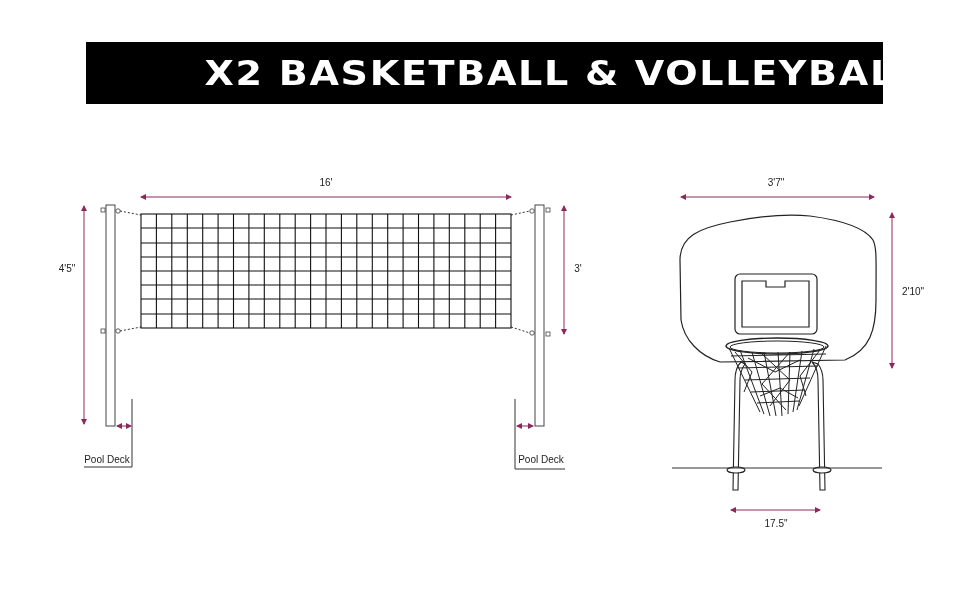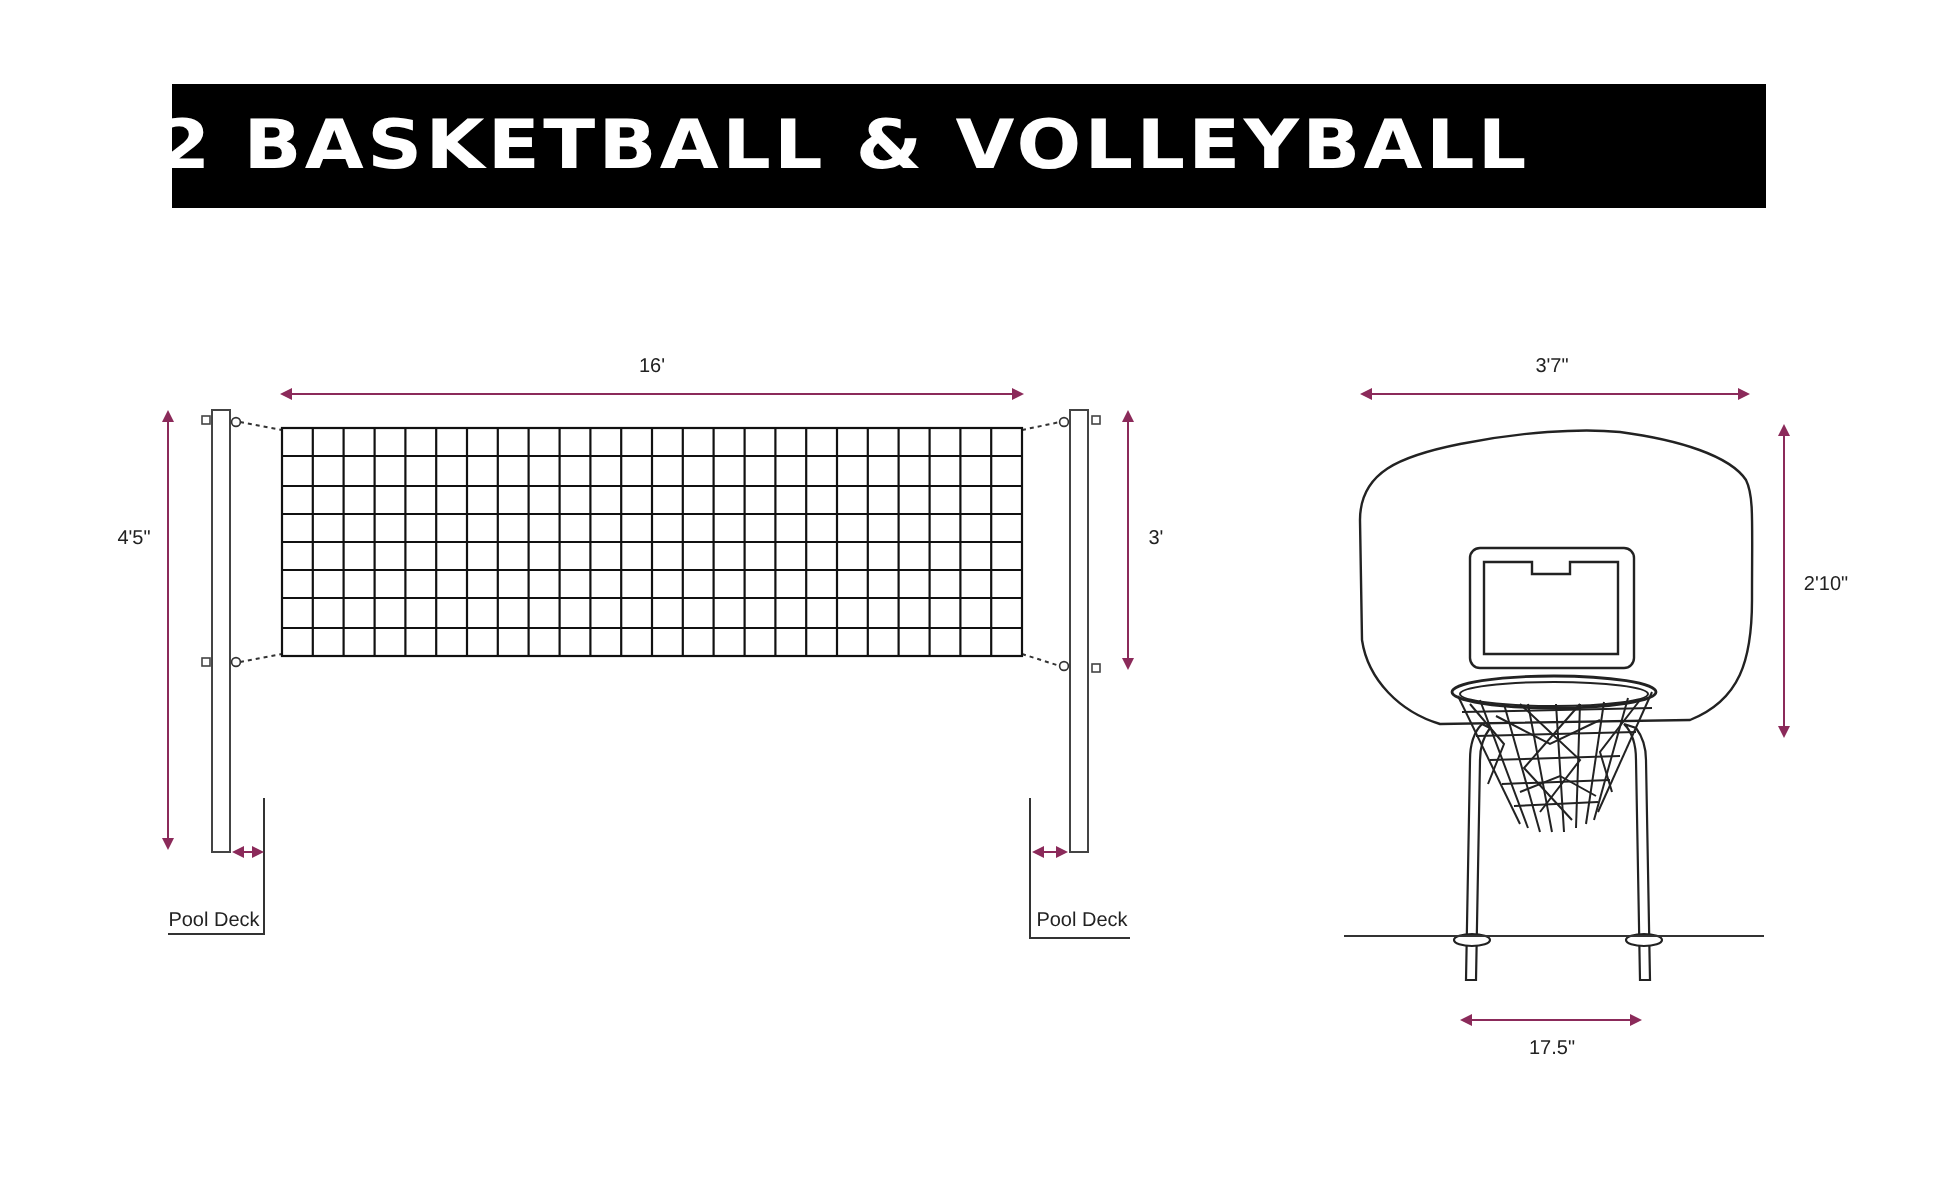--- a/index.html
+++ b/index.html
@@ -1,17 +1,17 @@
 <!DOCTYPE html>
 <html><head>
 <meta charset="utf-8">
 <style>
   html,body{margin:0;padding:0;background:#ffffff;}
   body{width:970px;height:600px;position:relative;overflow:hidden;font-family:"Liberation Sans",sans-serif;}
-  .banner{position:absolute;left:86px;top:42px;width:797px;height:62px;background:#000;display:flex;align-items:center;justify-content:flex-start;}
+  .banner{position:absolute;left:86px;top:42px;width:797px;height:62px;background:#000;display:flex;align-items:center;justify-content:flex-end;}
   .banner-text{color:#fff;font-family:"DejaVu Sans",sans-serif;font-weight:bold;font-size:34px;letter-spacing:1.5px;transform:scaleX(1.12);white-space:nowrap;}
   svg.diagram{position:absolute;left:0;top:0;}
   .lbl{font-family:"Liberation Sans",sans-serif;font-size:10px;fill:#222;}
 </style>
 </head>
 <body>
 
 <div class="banner">
   <span class="banner-text">X2 BASKETBALL &amp; VOLLEYBALL</span>
 </div>

